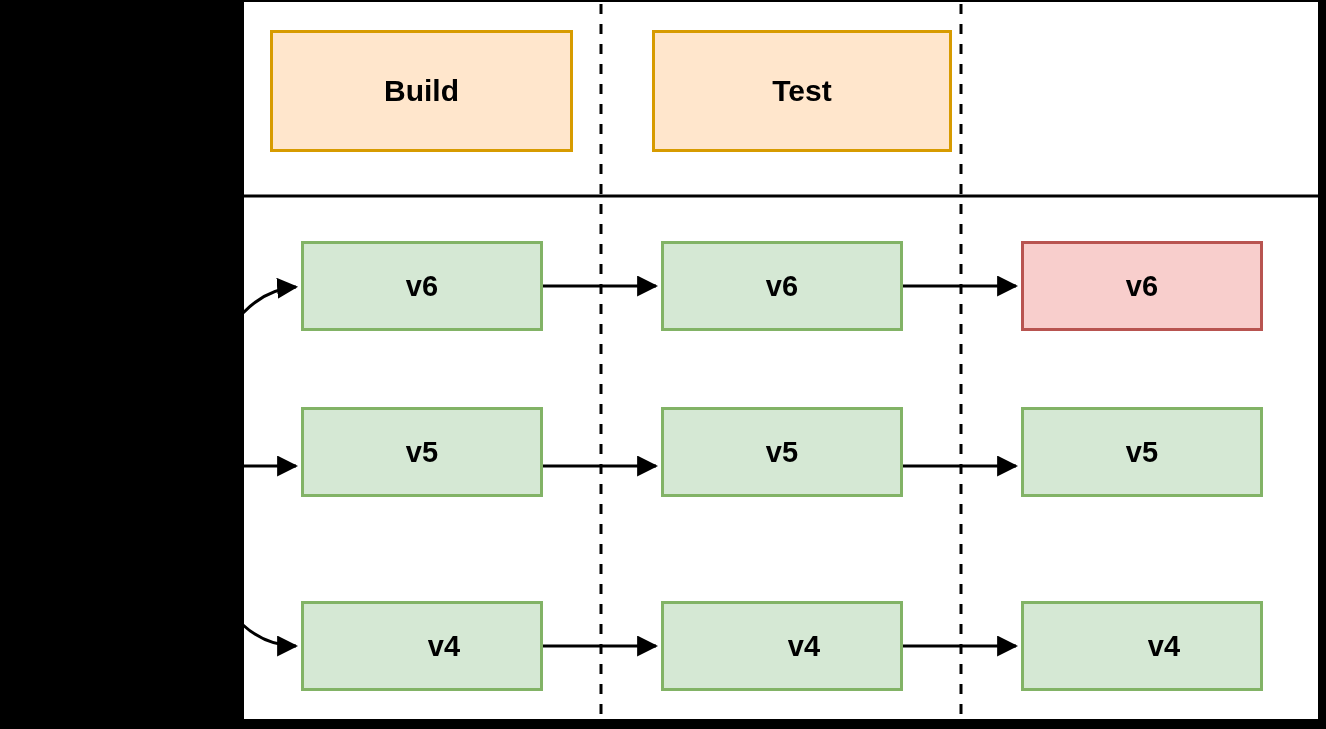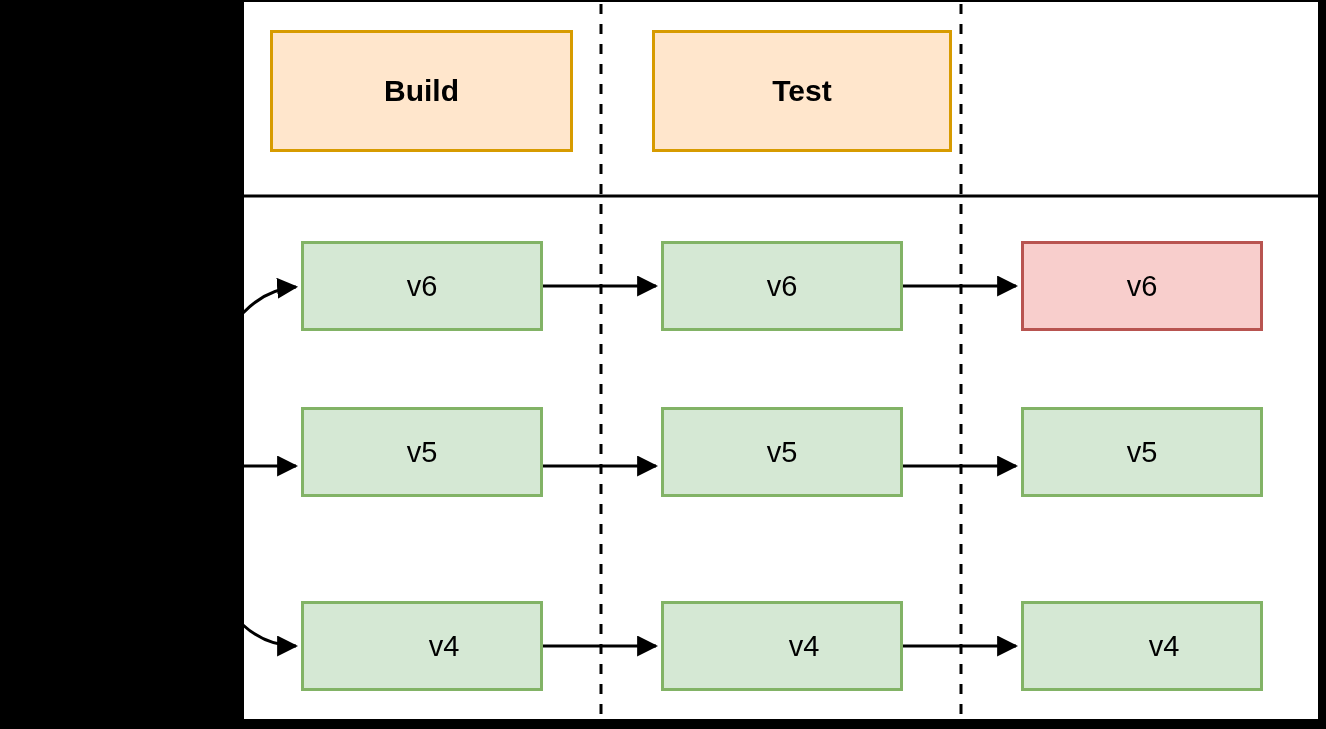--- a/index.html
+++ b/index.html
@@ -43,20 +43,21 @@
     box-sizing: border-box;
     width: 242px;
     height: 90px;
     background: var(--ok-fill, #d5e8d4);
     border: 3px solid var(--ok-stroke, #82b366);
     display: flex;
     align-items: center;
     justify-content: center;
     font-size: 29px;
     color: #000000;
+    font-weight: bold;
   }
   .vbox.fail {
     background: var(--fail-fill, #f8cecc);
     border-color: var(--fail-stroke, #b85450);
   }
   
   .col-build  { left: 301px; }
   .col-test   { left: 661px; }
   .col-deploy { left: 1021px; }
   

